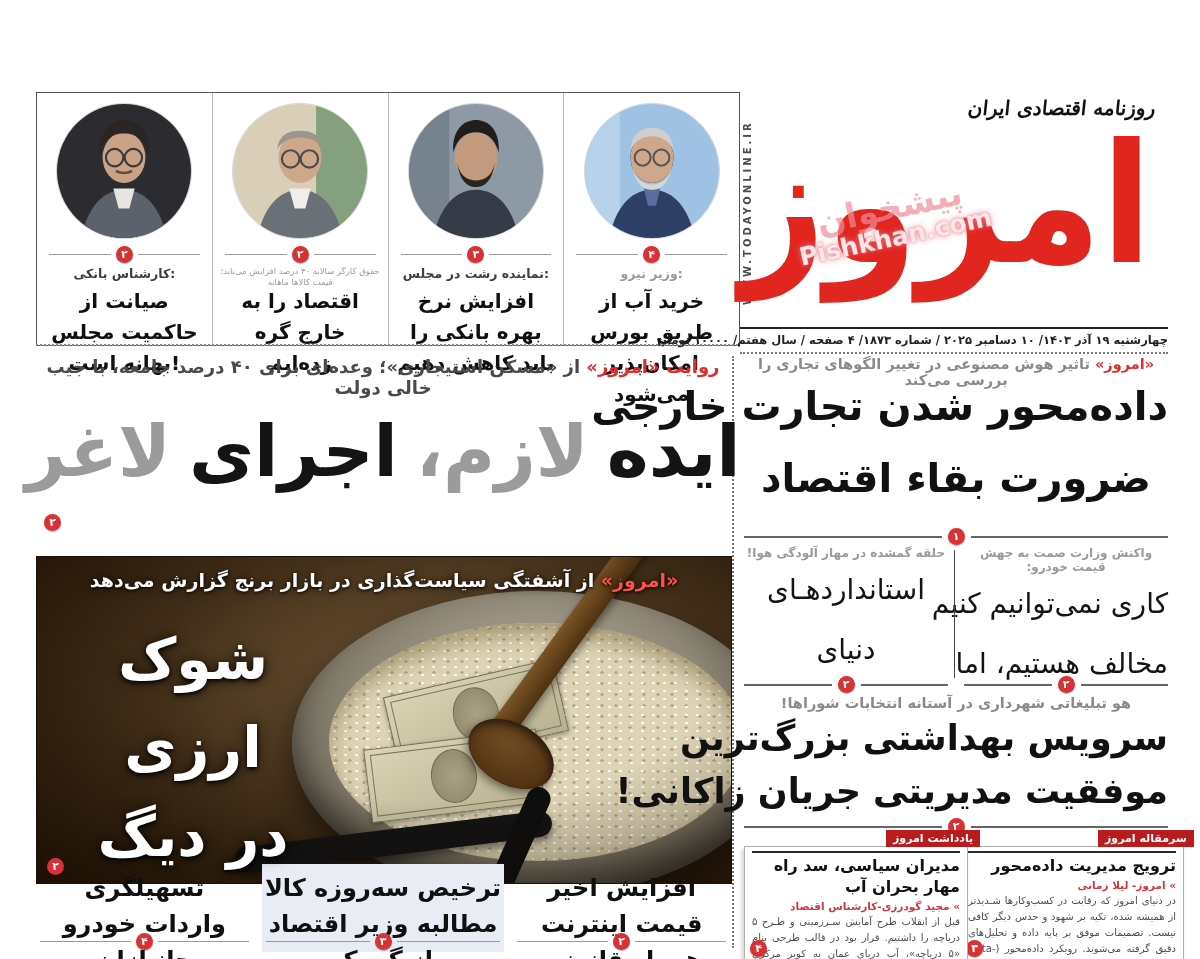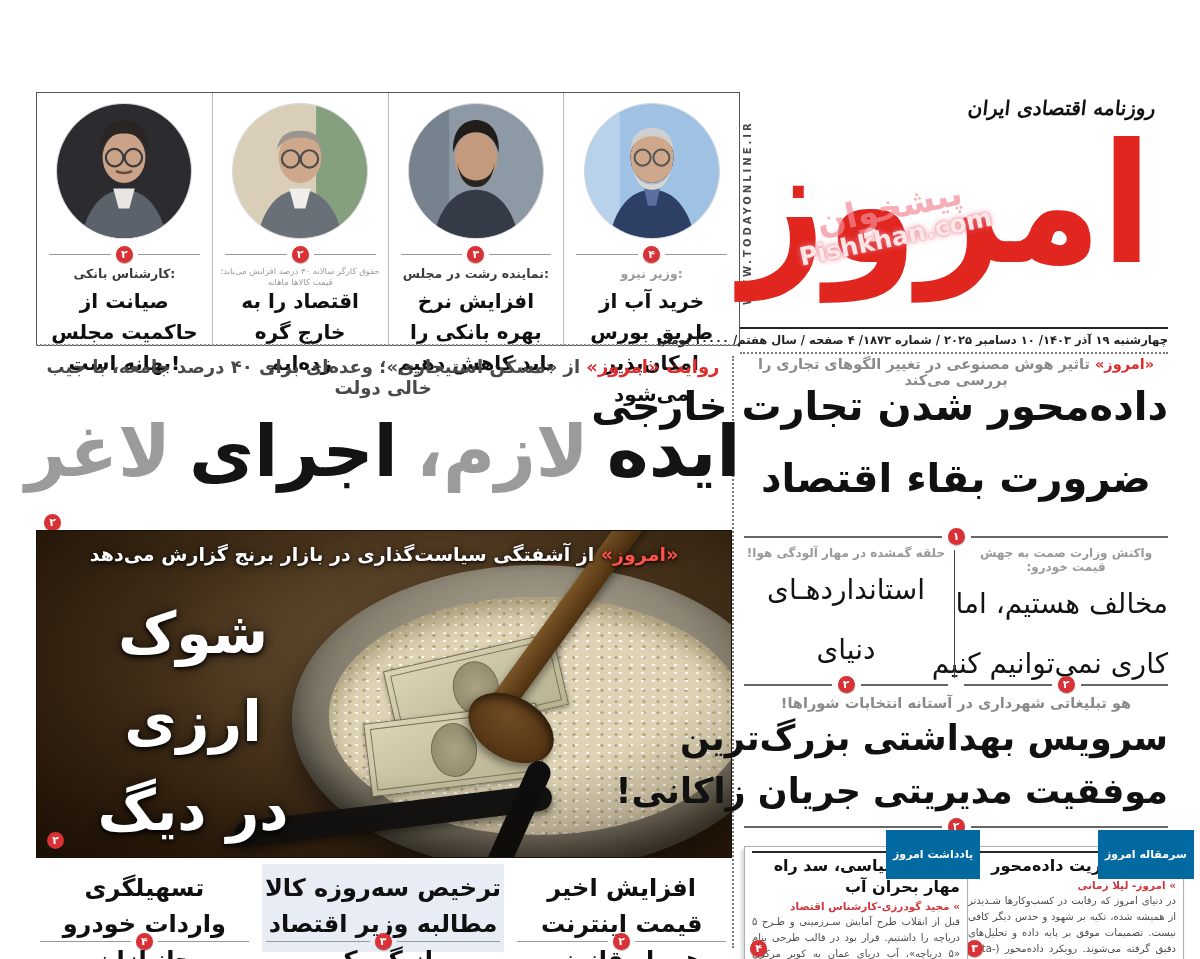--- a/index.html
+++ b/index.html
@@ -47,21 +47,21 @@
   .main-kicker{position:absolute;left:36px;top:356px;width:694px;text-align:center;
                font-size:18px;font-weight:bold;color:#4a4a4a;}
   .main-kicker .red{color:#e02c2c;}
   .main-headline{position:absolute;left:36px;top:384px;width:694px;height:134px;
                  display:flex;align-items:center;justify-content:center;gap:18px;
                  font-size:71px;font-weight:bold;white-space:nowrap;letter-spacing:-2px;}
   .main-headline .black{color:#141414;} .main-headline .gray{color:#9b9b9b;}
   .main-badge{position:absolute;left:44px;top:514px;}
 
   
-  .photo{position:absolute;left:36px;top:530px;width:694px;height:326px;overflow:hidden;
+  .photo{position:absolute;left:36px;top:556px;width:694px;height:326px;overflow:hidden;
          border:1px solid #1a1208;
          background:radial-gradient(ellipse at 58% 38%,#6d5536 0%,#4a351d 45%,#281808 100%);}
   .pot{position:absolute;left:255px;top:34px;width:490px;height:306px;border-radius:50%;
        background:radial-gradient(ellipse at 50% 38%,#b6ae9b,#7d7666 68%,#575144);
        box-shadow:inset 0 -20px 34px rgba(0,0,0,.5),0 16px 34px rgba(0,0,0,.55);}
   .rice{position:absolute;left:292px;top:66px;width:416px;height:238px;border-radius:50%;
         background-color:#ded3b4;
         background-image:radial-gradient(rgba(255,255,252,.85) 1.5px,transparent 1.7px),
                          radial-gradient(rgba(155,142,104,.6) 1.5px,transparent 1.7px);
         background-size:11px 8px,14px 11px;
@@ -111,22 +111,22 @@
   .rule{position:absolute;display:flex;align-items:center;gap:6px;}
   .rule .ln{flex:1;height:2px;background:#666;}
   .sub-col{position:absolute;top:546px;text-align:center;}
   .sub-kicker{font-size:12px;font-weight:bold;color:#9a9a9a;}
   .sub-head{font-size:28px;font-weight:normal;color:#131313;line-height:2.15;letter-spacing:-0.5px;white-space:nowrap;}
   .sub-vline{position:absolute;left:954px;top:550px;height:128px;border-left:1px solid #444;}
   .rc-head2{position:absolute;left:744px;top:712px;width:424px;text-align:center;
             font-size:35px;font-weight:bold;color:#111;line-height:1.5;letter-spacing:-1px;white-space:nowrap;}
 
   
-  .tag{position:absolute;background:#0369a1;color:#fff;font-size:11px;font-weight:bold;
-       padding:18px 7px;z-index:2;}
+  .tag{position:absolute;background:#b91c1c;color:#fff;font-size:11px;font-weight:bold;
+       padding:2px 7px;z-index:2;}
   .note-box{position:absolute;top:846px;width:208px;height:106px;background:#fff;
             border:1px solid #b0b0b0;box-shadow:-2px 3px 4px rgba(0,0,0,.18);padding:4px 7px;}
   .box-rule{height:2px;background:#2a2a2a;margin:0 0 3px;}
   .box-head{font-size:16px;font-weight:bold;color:#111;line-height:1.3;}
   .box-byline{font-size:10.5px;font-weight:bold;color:#d0373c;margin:2px 0;}
   .box-body{font-size:10px;color:#4c4c4c;text-align:justify;line-height:1.62;}
   .box-badge{position:absolute;left:5px;bottom:4px;}
 </style>
 </head>
 <body>
@@ -305,22 +305,22 @@
   </div>
   <div class="rule" style="left:744px;top:528px;width:424px;">
     <span class="ln"></span>
       <span class="badge">۱</span>
       <span class="ln"></span>
   </div>
 
   <div class="sub-col" style="left:964px;width:204px;">
     <div class="sub-kicker">واکنش وزارت صمت به جهش قیمت خودرو:</div>
     <div class="sub-head">
+      <div>کاری نمی‌توانیم کنیم</div>
       <div>مخالف هستیم، اما</div>
-      <div>کاری نمی‌توانیم کنیم</div>
     </div>
   </div>
   <div class="rule" style="left:964px;top:676px;width:204px;">
     <span class="ln"></span>
       <span class="badge">۲</span>
       <span class="ln"></span>
   </div>
 
   <div class="sub-col" style="left:744px;width:204px;">
     <div class="sub-kicker">حلقه گمشده در مهار آلودگی هوا!</div>

